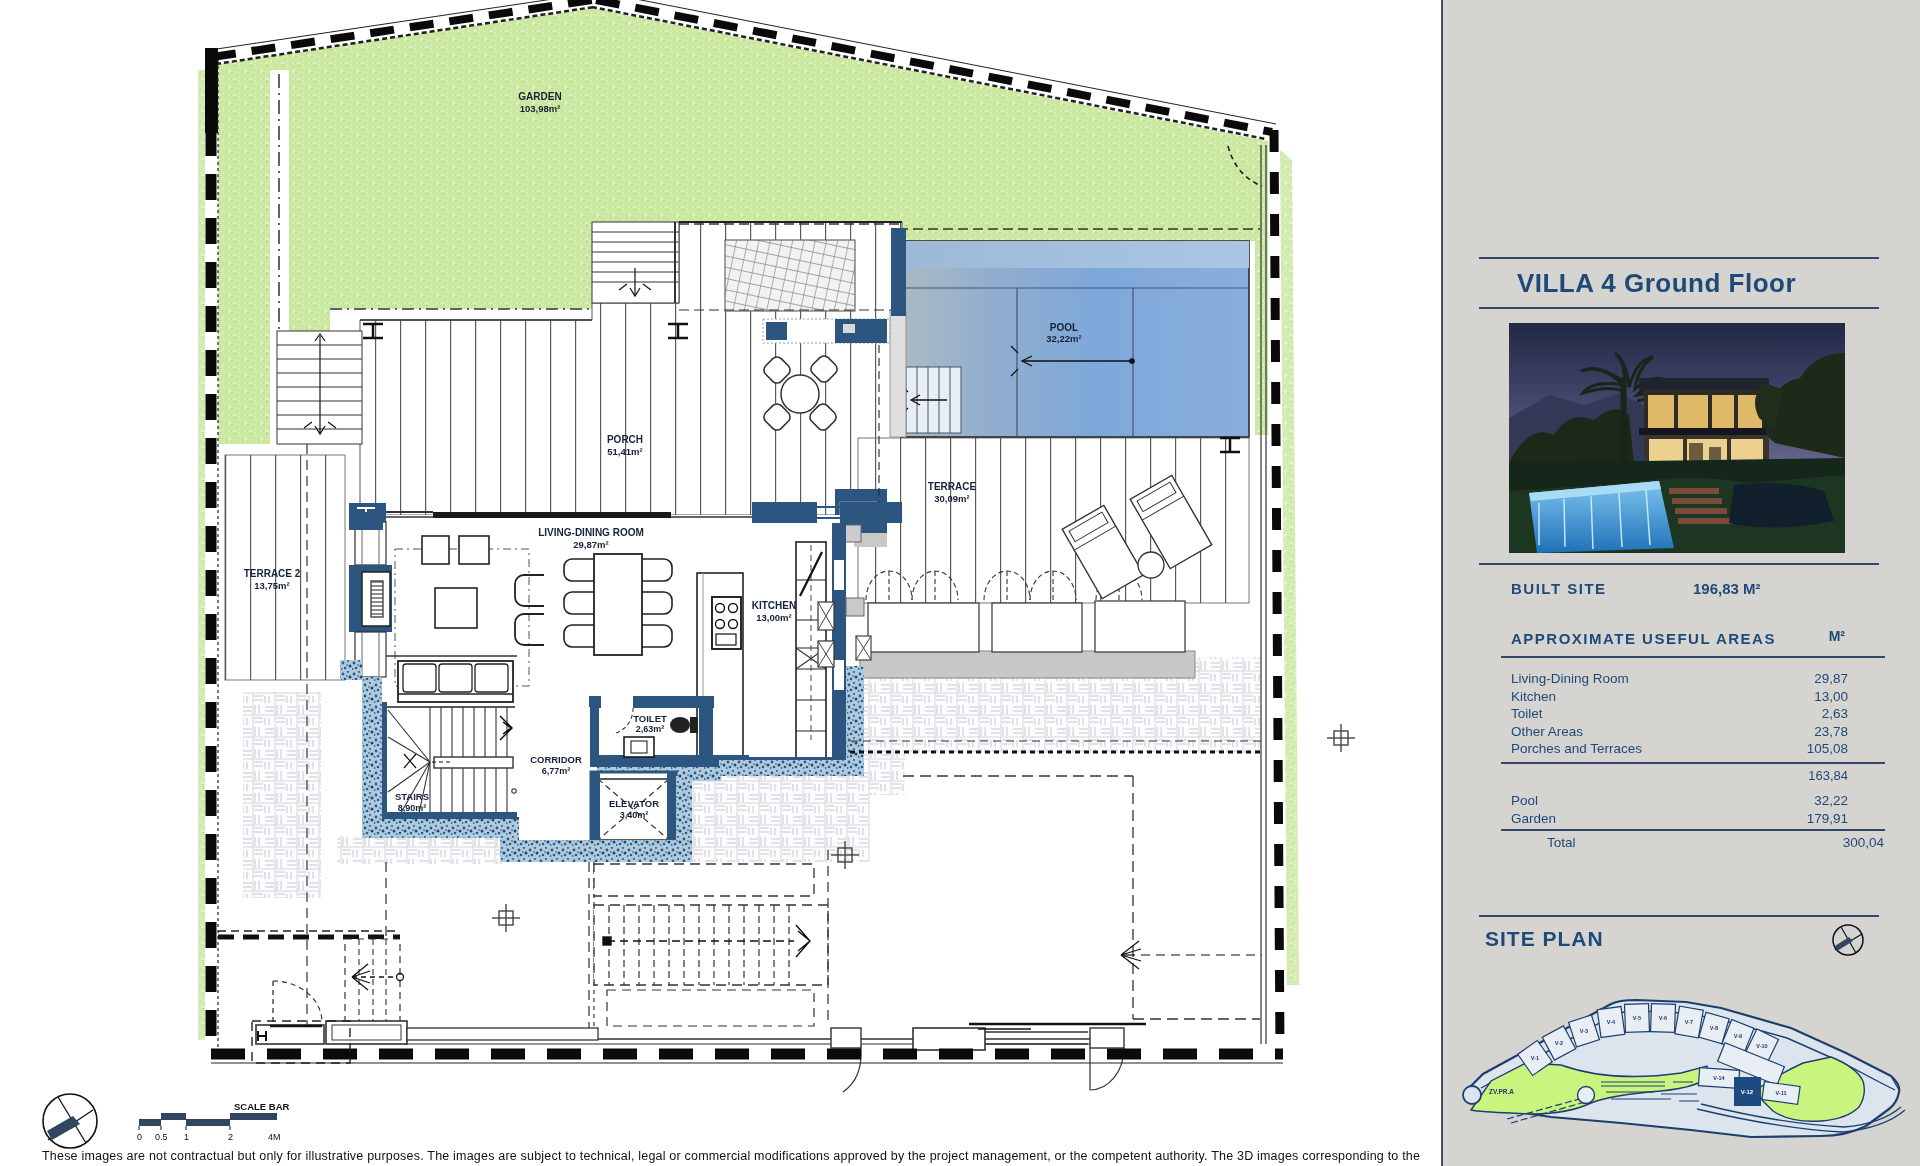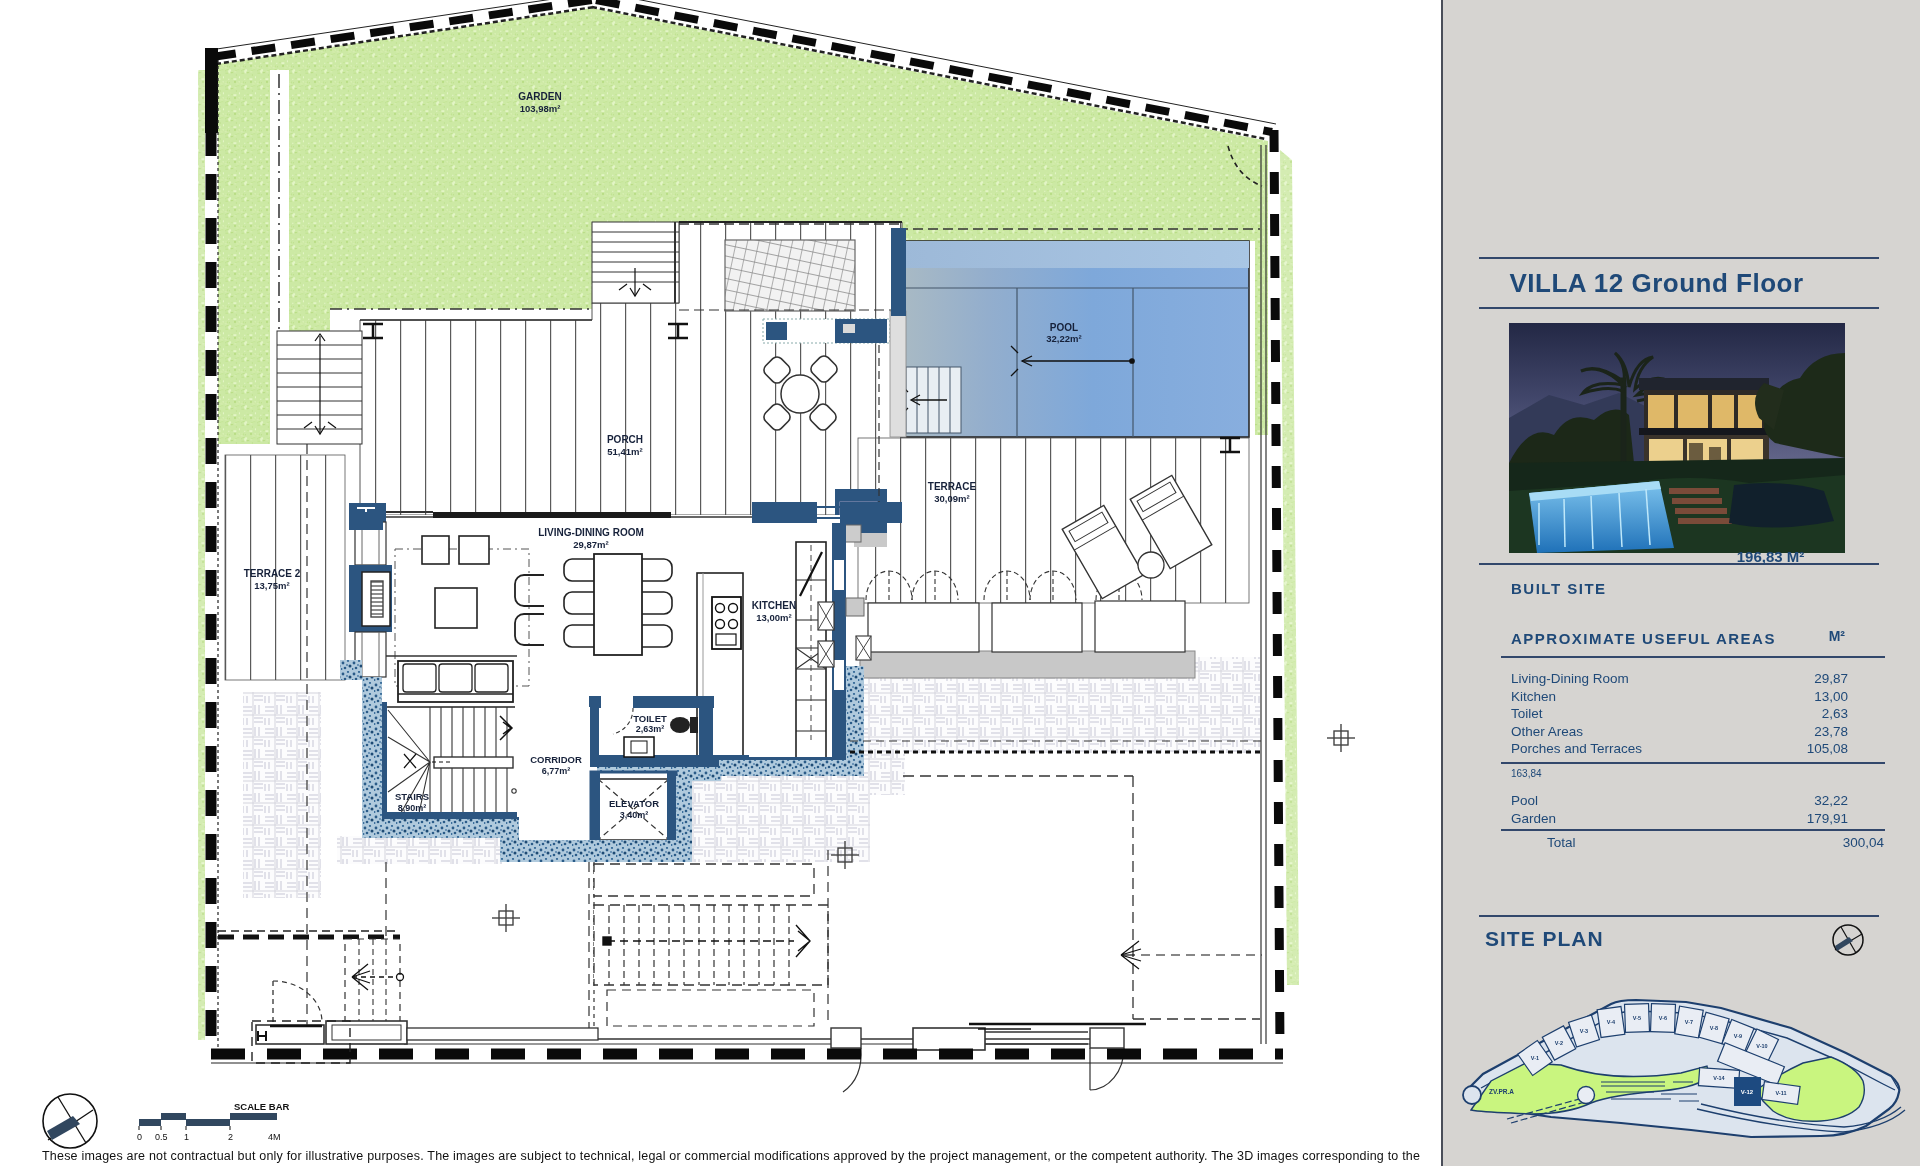--- a/index.html
+++ b/index.html
@@ -662,21 +662,21 @@
 <text x="228" y="1140" font-size="9" fill="#111">2</text>
 <text x="268" y="1140" font-size="9" fill="#111">4M</text>
 </g>
 </svg>
 
 <div class="sidebar">
 
   <div class="rule" style="left:36px;top:257px;width:400px;"></div>
 
   <div style="position:absolute;left:-26px;top:268px;width:479px;text-align:center;
-       font-size:26px;font-weight:bold;color:#1f4978;letter-spacing:0.5px;">VILLA 12 Ground Floor</div>
+       font-size:26px;font-weight:bold;color:#1f4978;letter-spacing:0.5px;">VILLA 4 Ground Floor</div>
 
   <div class="rule" style="left:36px;top:307px;width:400px;"></div>
 
   <div style="position:absolute;left:66px;top:323px;width:336px;height:230px;">
   <svg width="336" height="230" viewBox="0 0 336 230">
     <defs>
       <linearGradient id="sky" x1="0" y1="0" x2="0" y2="1">
         <stop offset="0" stop-color="#232845"></stop>
         <stop offset="0.55" stop-color="#42476b"></stop>
         <stop offset="1" stop-color="#63668a"></stop>
@@ -743,36 +743,36 @@
           </g>
 
     <path d="M225,162 q50,-6 90,6 l10,30 q-60,12 -105,2 Z" fill="#11202c"></path>
   </svg>
   </div>
 
   <div class="rule" style="left:36px;top:563px;width:400px;"></div>
 
   <div style="position:absolute;left:68px;top:580px;font-size:15px;font-weight:bold;color:#1f4978;letter-spacing:1.5px;">BUILT SITE</div>
 
-  <div style="position:absolute;left:250px;top:548px;width:155px;text-align:center;font-size:15px;font-weight:bold;color:#1f4978;">196,83 M²</div>
+  <div style="position:absolute;left:250px;top:580px;width:155px;text-align:left;font-size:15px;font-weight:bold;color:#1f4978;">196,83 M²</div>
 
   <div style="position:absolute;left:68px;top:630px;font-size:15px;font-weight:bold;color:#1f4978;letter-spacing:1.5px;">APPROXIMATE USEFUL AREAS</div>
   <div style="position:absolute;left:250px;top:628px;width:152px;text-align:right;font-size:14px;font-weight:bold;color:#1f4978;">M²</div>
 
   <div class="rule" style="left:58px;top:656px;width:384px;"></div>
 
   <div style="position:absolute;left:68px;top:670px;width:337px;font-size:13.5px;color:#1f4978;line-height:17.5px;">
     <div>Living-Dining Room<span style="float:right;">29,87</span></div>
     <div>Kitchen<span style="float:right;">13,00</span></div>
     <div>Toilet<span style="float:right;">2,63</span></div>
     <div>Other Areas<span style="float:right;">23,78</span></div>
     <div>Porches and Terraces<span style="float:right;">105,08</span></div>
   </div>
   <div class="rule" style="left:58px;top:762px;width:384px;height:1.5px;"></div>
-  <div style="position:absolute;left:68px;top:768px;width:337px;font-size:10px;color:#1f4978;">163,84</div>
+  <div style="position:absolute;left:68px;top:768px;width:337px;font-size:13px;color:#1f4978;text-align:right;">163,84</div>
   <div style="position:absolute;left:68px;top:792px;width:337px;font-size:13.5px;color:#1f4978;line-height:17.5px;">
     <div>Pool<span style="float:right;">32,22</span></div>
     <div>Garden<span style="float:right;">179,91</span></div>
   </div>
   <div class="rule" style="left:58px;top:829px;width:384px;height:1.5px;"></div>
   <div style="position:absolute;left:68px;top:835px;width:337px;font-size:13.5px;color:#1f4978;margin-left:36px;">Total<span style="float:right;">300,04</span></div>
 
   <div class="rule" style="left:36px;top:915px;width:400px;"></div>
 
   <div style="position:absolute;left:42px;top:927px;font-size:21px;font-weight:bold;color:#1f4978;letter-spacing:1px;">SITE PLAN</div>

